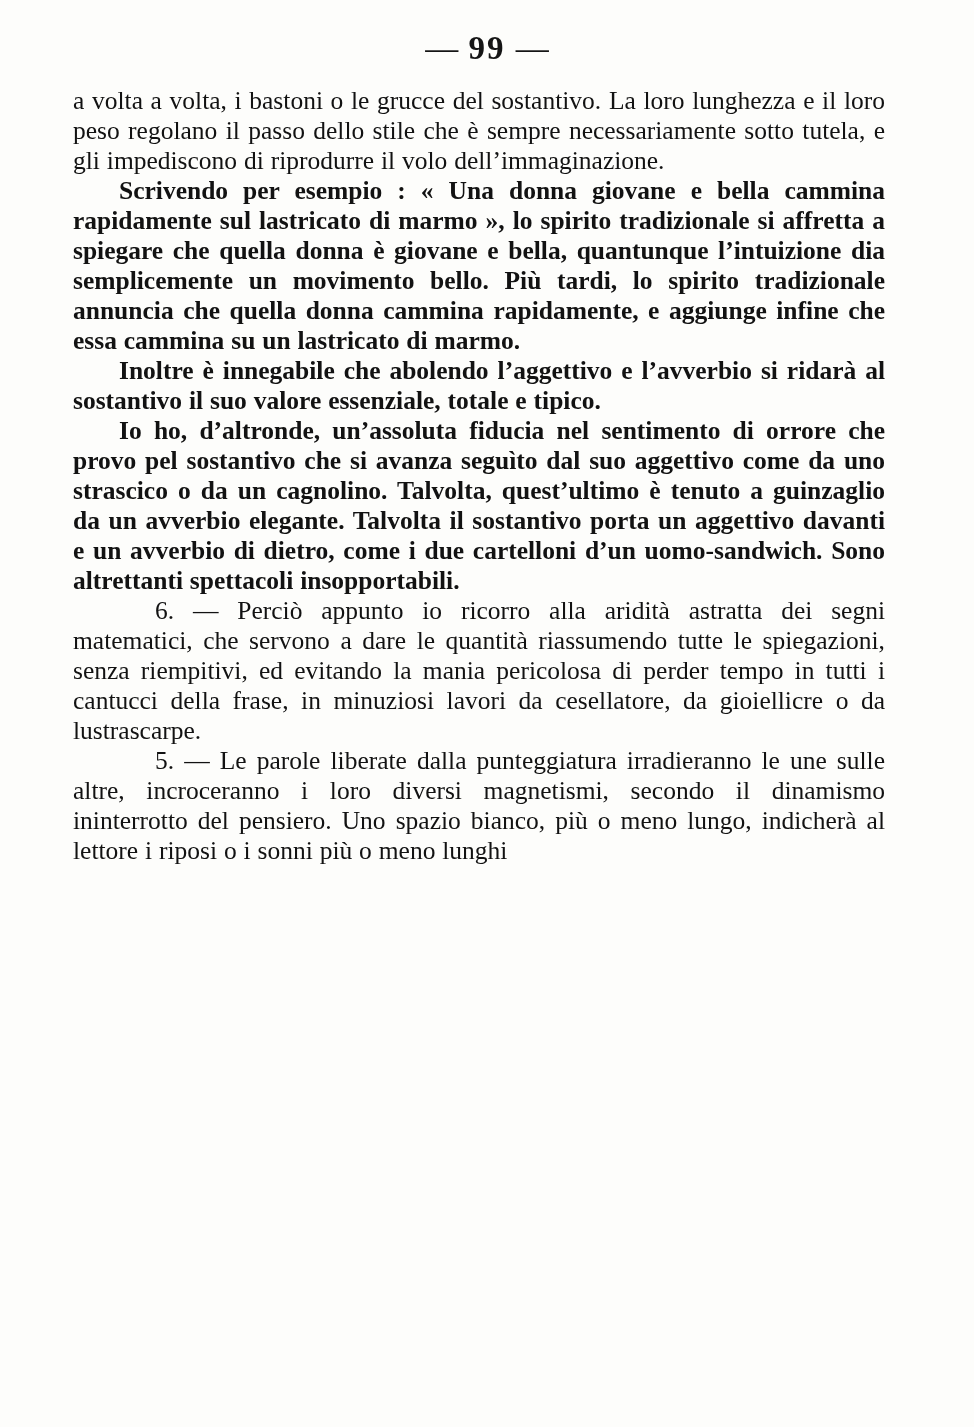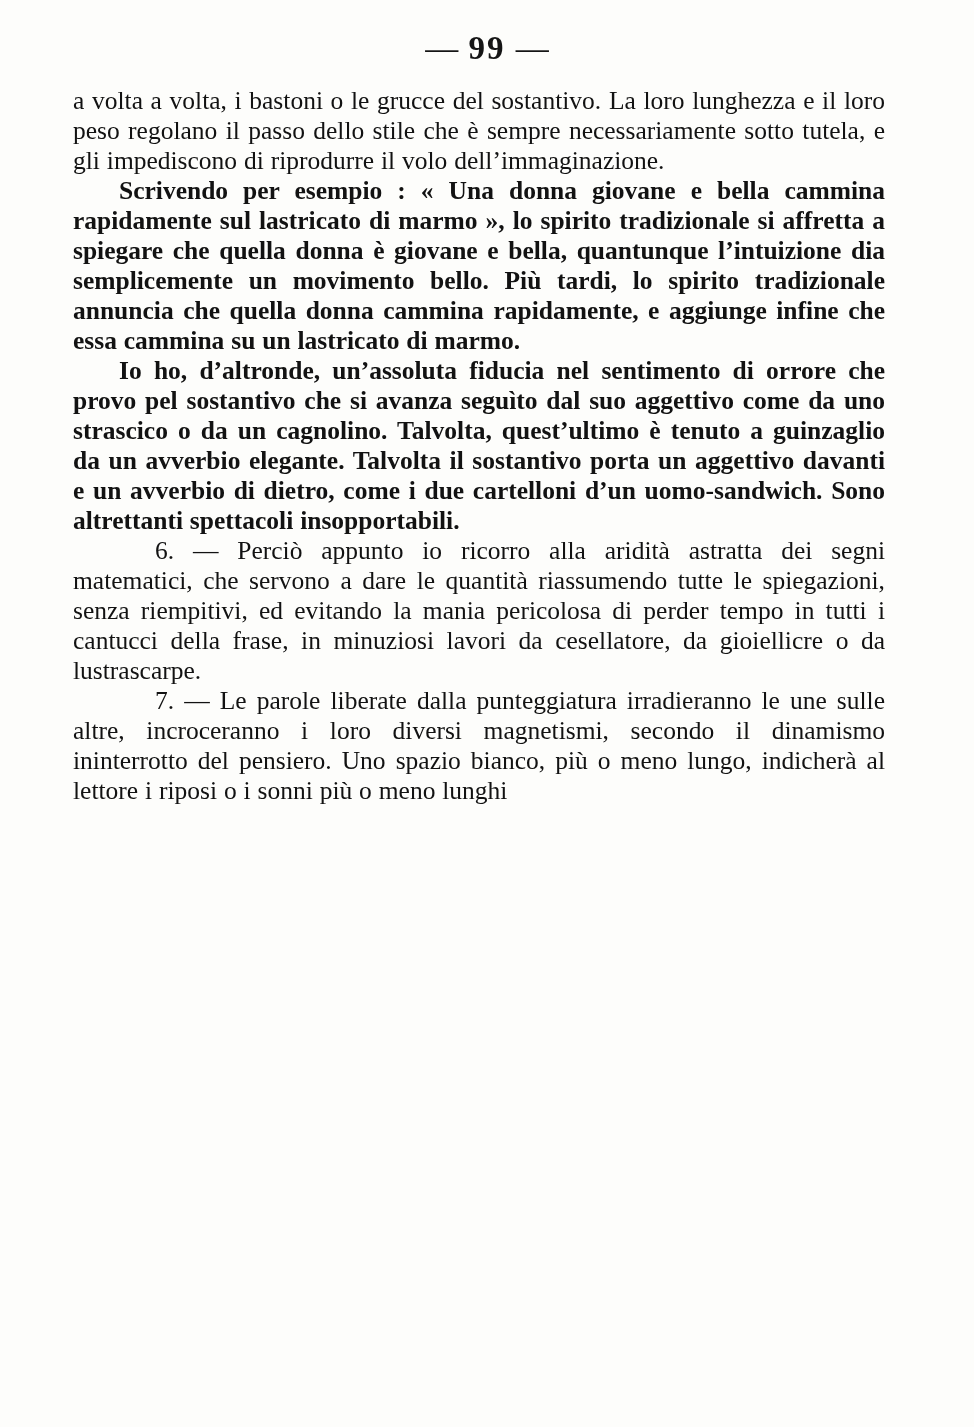--- a/index.html
+++ b/index.html
@@ -72,18 +72,19 @@
 
   <div class="page-header">
     <span class="dash">—</span>
     <span>99</span>
     <span class="dash">—</span>
   </div>
 
   <div class="body-text">
     <p>a volta a volta, i bastoni o le grucce del sostantivo. La loro lunghezza e il loro peso regolano il passo dello stile che è sempre necessariamente sotto tutela, e gli impediscono di riprodurre il volo dell’immaginazione.</p>
     <p class="indent">Scrivendo per esempio : « Una donna giovane e bella cammina rapidamente sul lastricato di marmo », lo spirito tradizionale si affretta a spiegare che quella donna è giovane e bella, quantunque l’intuizione dia semplicemente un movimento bello. Più tardi, lo spirito tradizionale annuncia che quella donna cammina rapidamente, e aggiunge infine che essa cammina su un lastricato di marmo.</p>
+    <p class="indent">Inoltre è innegabile che abolendo l’aggettivo e l’avverbio si ridarà al sostantivo il suo valore essenziale, totale e tipico.</p>
     <p class="indent">Io ho, d’altronde, un’assoluta fiducia nel sentimento di orrore che provo pel sostantivo che si avanza seguìto dal suo aggettivo come da uno strascico o da un cagnolino. Talvolta, quest’ultimo è tenuto a guinzaglio da un avverbio elegante. Talvolta il sostantivo porta un aggettivo davanti e un avverbio di dietro, come i due cartelloni d’un uomo-sandwich. Sono altrettanti spettacoli insopportabili.</p>
     <p class="indent-wide">6. — Perciò appunto io ricorro alla aridità astratta dei segni matematici, che servono a dare le quantità riassumendo tutte le spiegazioni, senza riempitivi, ed evitando la mania pericolosa di perder tempo in tutti i cantucci della frase, in minuziosi lavori da cesellatore, da gioiellicre o da lustrascarpe.</p>
-    <p class="indent-wide">7. — Le parole liberate dalla punteggiatura irradieranno le une sulle altre, incroceranno i loro diversi magnetismi, secondo il dinamismo ininterrotto del pensiero. Uno spazio bianco, più o meno lungo, indicherà al lettore i riposi o i sonni più o meno lunghi</p>
+    <p class="indent-wide">5. — Le parole liberate dalla punteggiatura irradieranno le une sulle altre, incroceranno i loro diversi magnetismi, secondo il dinamismo ininterrotto del pensiero. Uno spazio bianco, più o meno lungo, indicherà al lettore i riposi o i sonni più o meno lunghi</p>
   </div>
 
 </div>
 
 </body></html>

